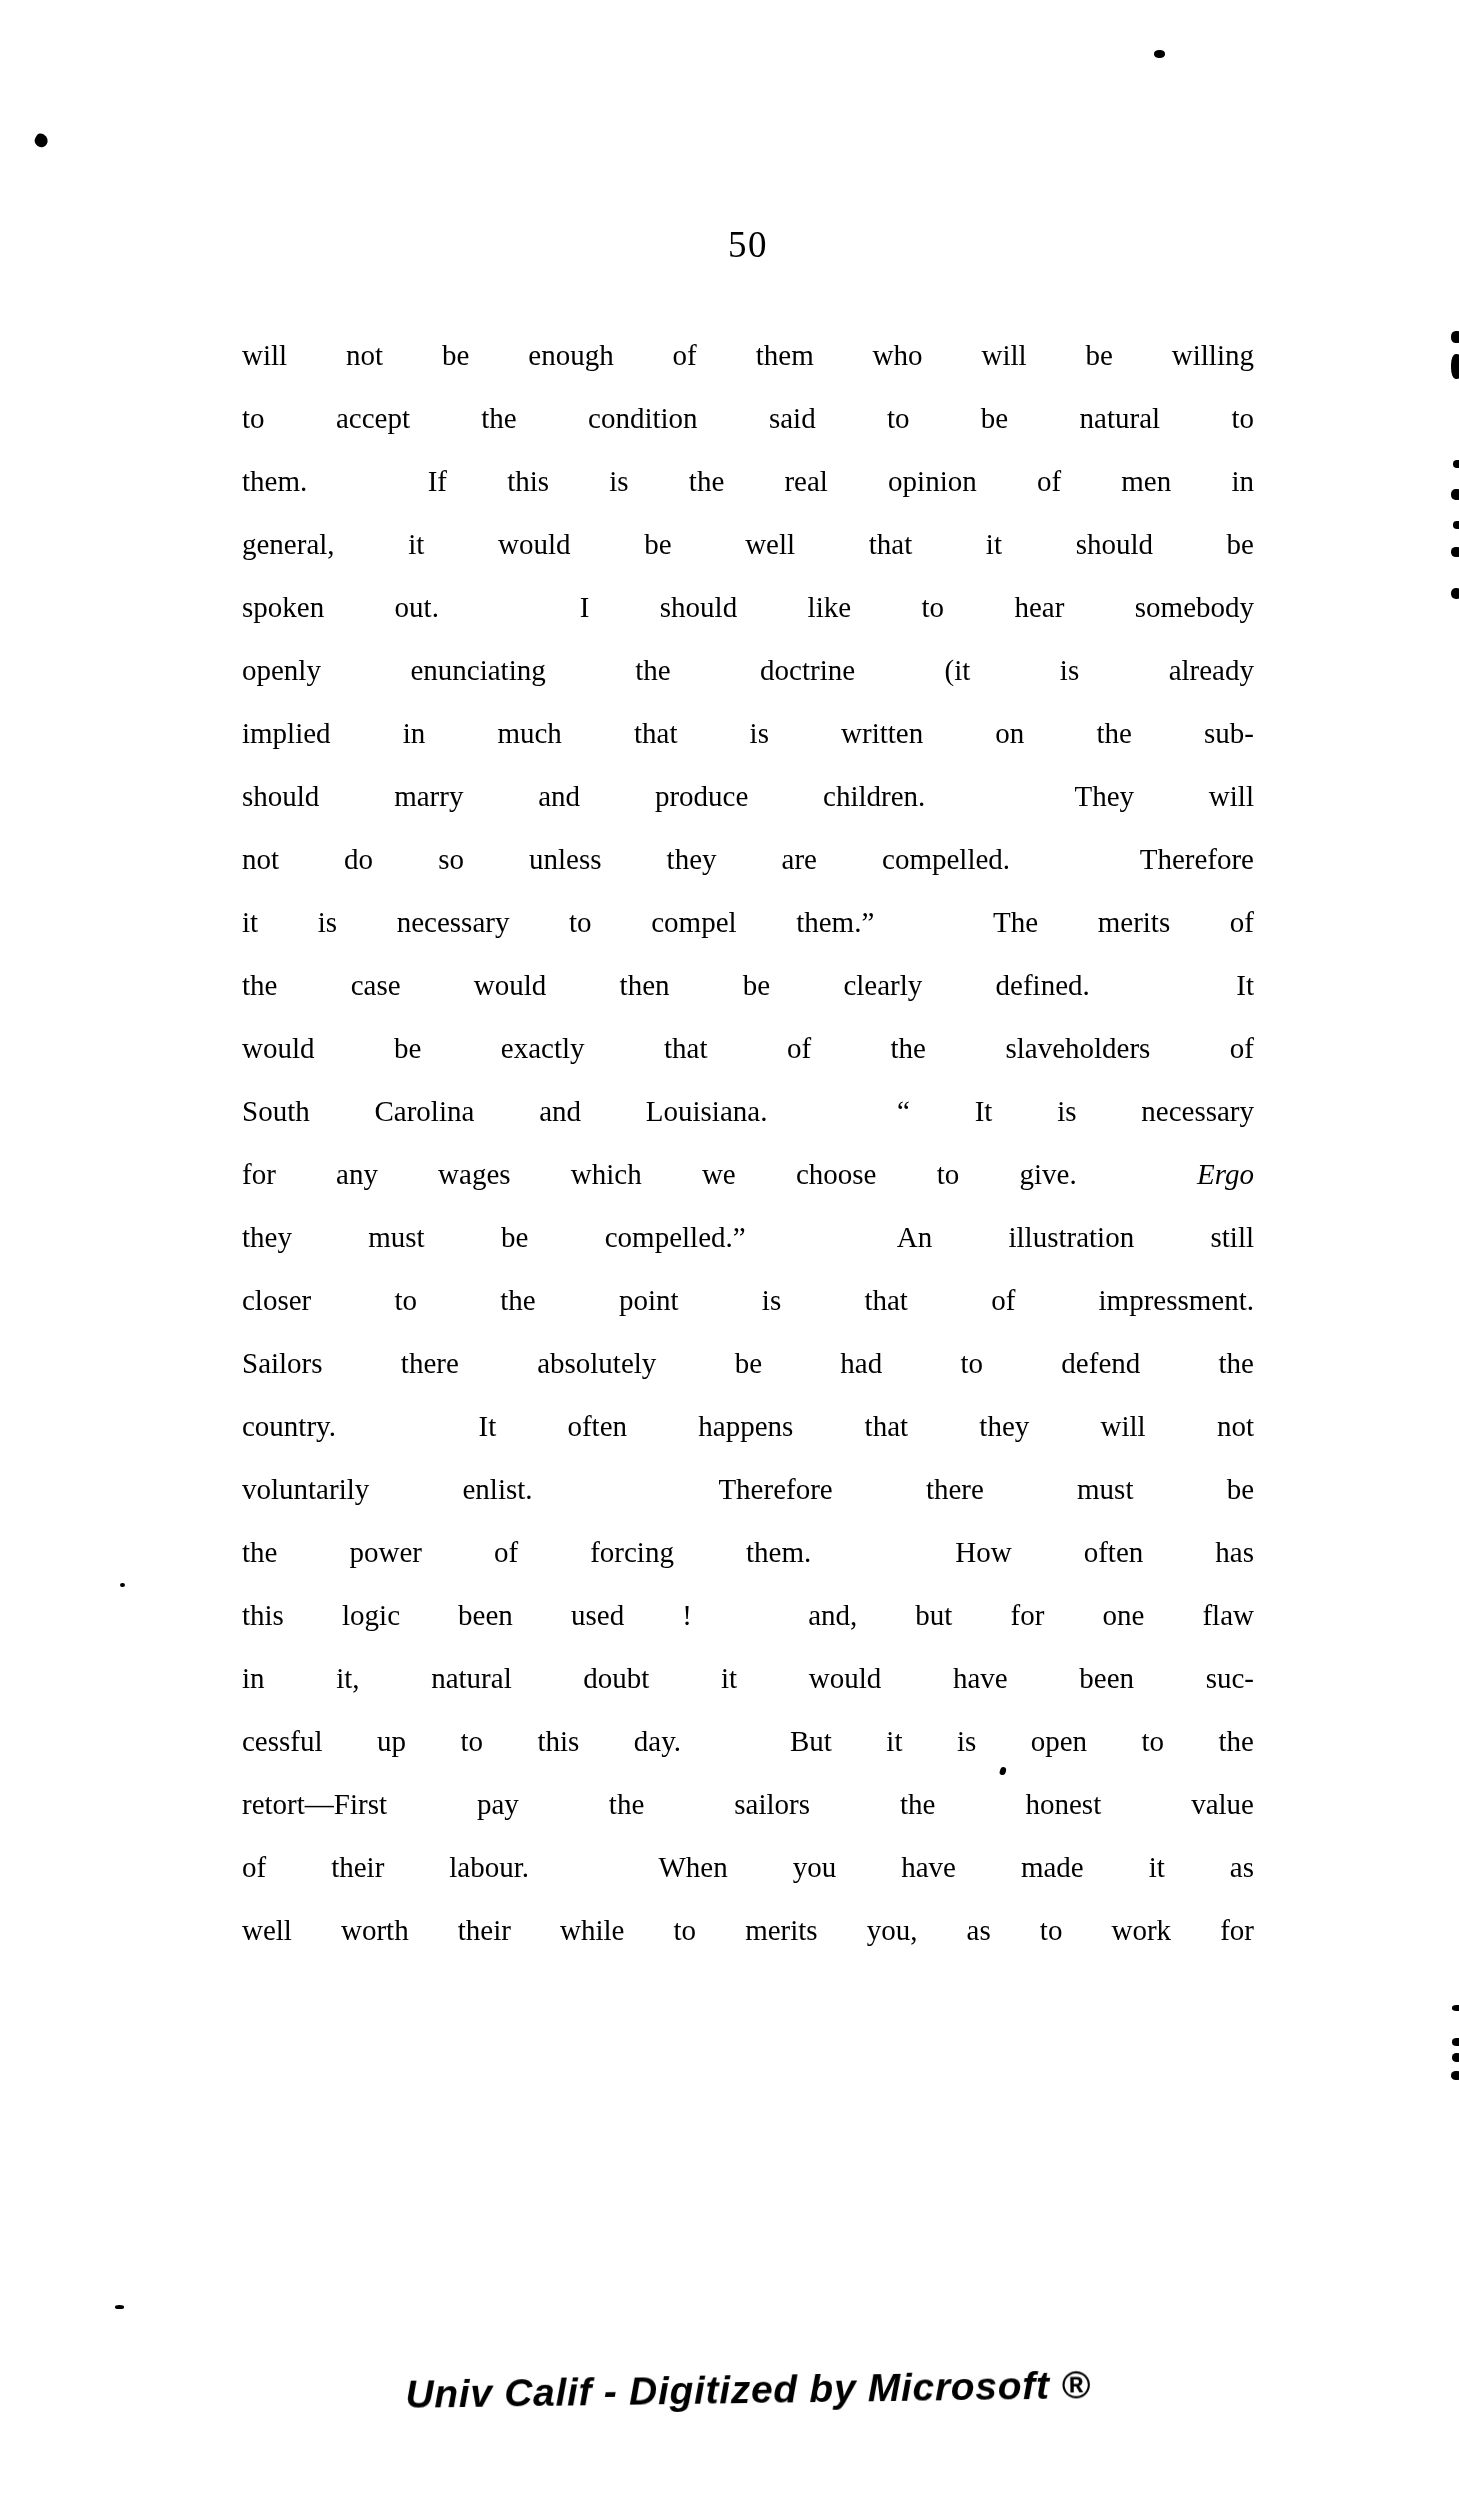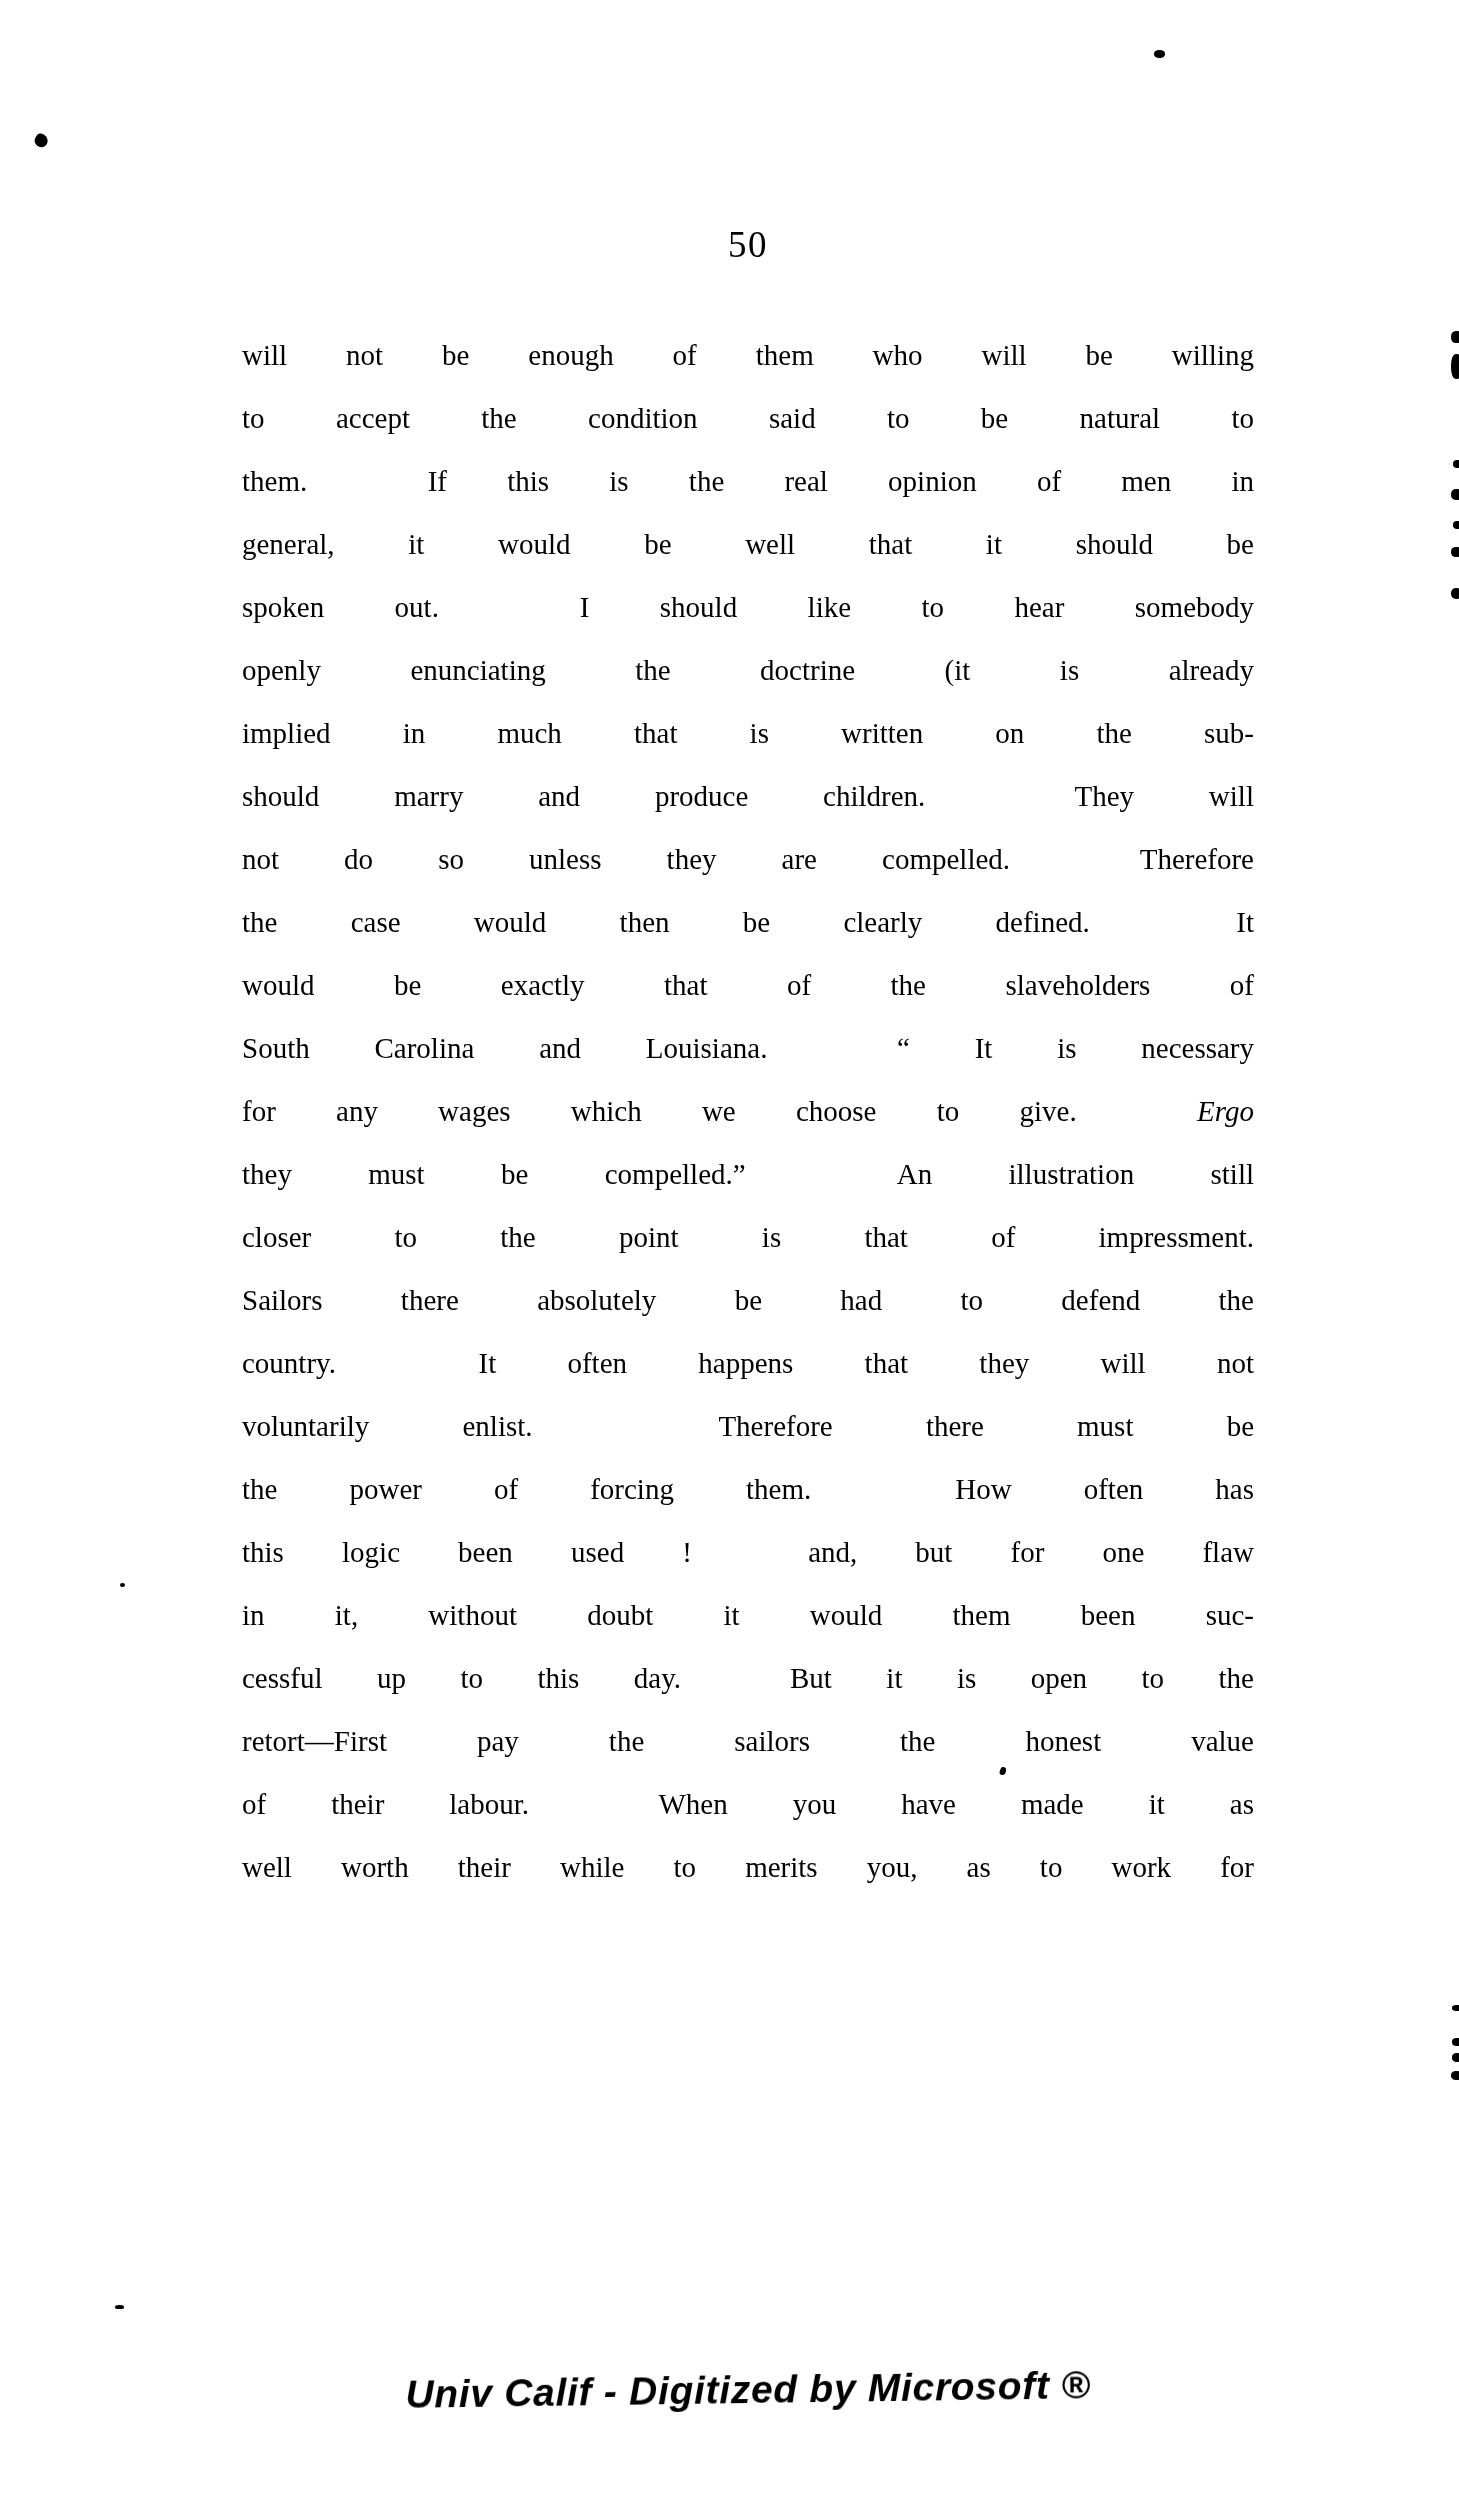--- a/index.html
+++ b/index.html
@@ -78,32 +78,33 @@
   <div class="text-block" id="body-lines">
       <div class="line"><span>will not be enough of them who will be willing</span></div>
       <div class="line"><span>to accept the condition said to be natural to</span></div>
       <div class="line"><span>them.&nbsp; If this is the real opinion of men in</span></div>
       <div class="line"><span>general, it would be well that it should be</span></div>
       <div class="line"><span>spoken out.&nbsp; I should like to hear somebody</span></div>
       <div class="line"><span>openly enunciating the doctrine (it is already</span></div>
       <div class="line"><span>implied in much that is written on the sub-</span></div>
       <div class="line"><span>should marry and produce children.&nbsp; They will</span></div>
       <div class="line"><span>not do so unless they are compelled.&nbsp; Therefore</span></div>
+      <div class="line"><span>it is necessary to compel them.”&nbsp; The merits of</span></div>
       <div class="line"><span>the case would then be clearly defined.&nbsp; It</span></div>
       <div class="line"><span>would be exactly that of the slaveholders of</span></div>
       <div class="line"><span>South Carolina and Louisiana.&nbsp; “ It is necessary</span></div>
       <div class="line"><span>for any wages which we choose to give.&nbsp; </span><span class="italic">Ergo</span></div>
       <div class="line"><span>they must be compelled.”&nbsp; An illustration still</span></div>
       <div class="line"><span>closer to the point is that of impressment.</span></div>
       <div class="line"><span>Sailors there absolutely be had to defend the</span></div>
       <div class="line"><span>country.&nbsp; It often happens that they will not</span></div>
       <div class="line"><span>voluntarily enlist.&nbsp; Therefore there must be</span></div>
       <div class="line"><span>the power of forcing them.&nbsp; How often has</span></div>
       <div class="line"><span>this logic been used !&nbsp; and, but for one flaw</span></div>
-      <div class="line"><span>in it, without doubt it would them been suc-</span></div>
+      <div class="line"><span>in it, natural doubt it would have been suc-</span></div>
       <div class="line"><span>cessful up to this day.&nbsp; But it is open to the</span></div>
       <div class="line"><span>retort—First pay the sailors the honest value</span></div>
       <div class="line"><span>of their labour.&nbsp; When you have made it as</span></div>
       <div class="line"><span>well worth their while to merits you, as to work for</span></div>
     </div>
 
   <div class="footer">Univ Calif - Digitized by Microsoft ®</div>
 
   <div class="speck" style="left:35px;  top:134px;  width:12.5px; height:12.5px; transform:rotate(30deg); border-radius:40% 60% 50% 50%;"></div>
   <div class="speck" style="left:1154px; top:50px;  width:11px; height:7.6px;"></div>

